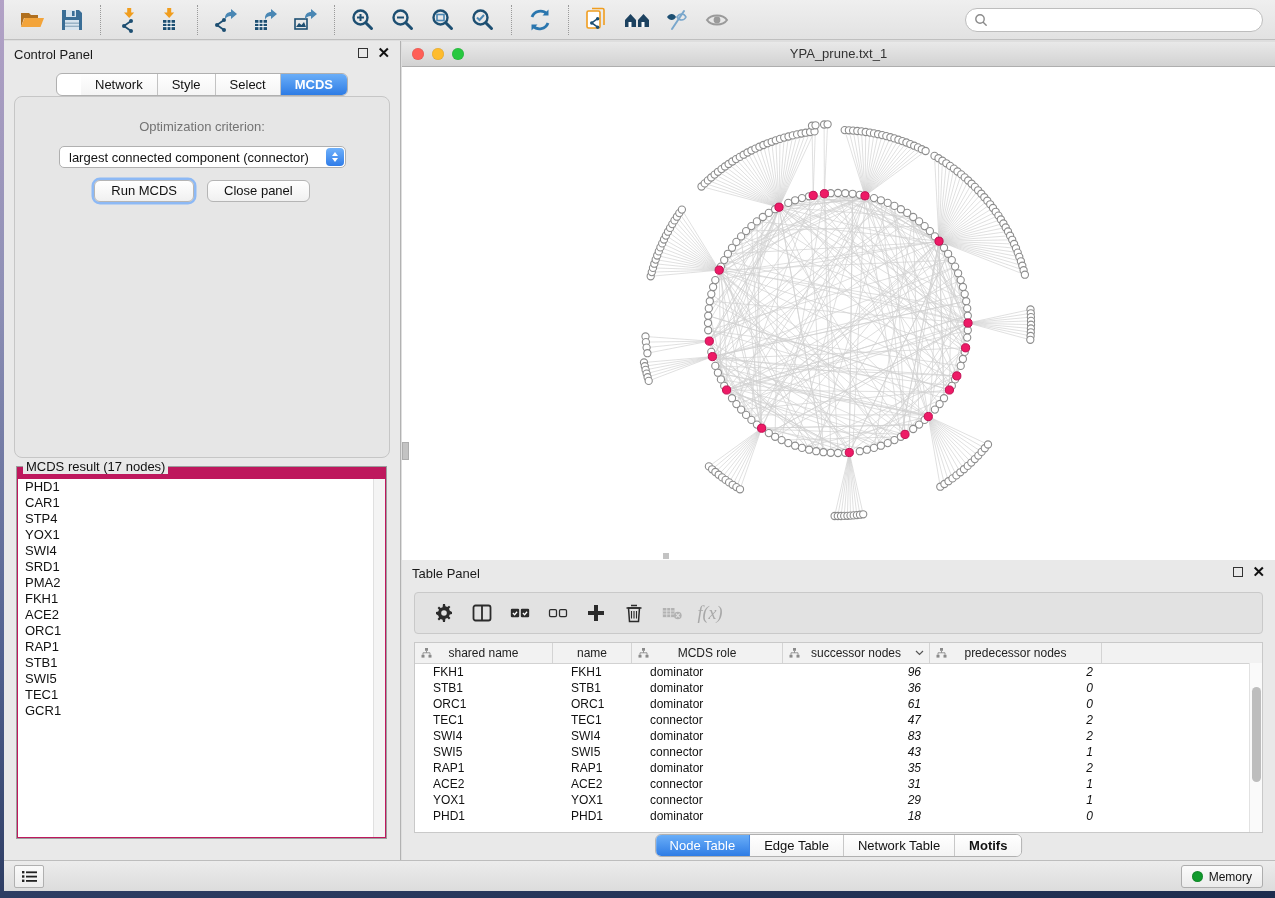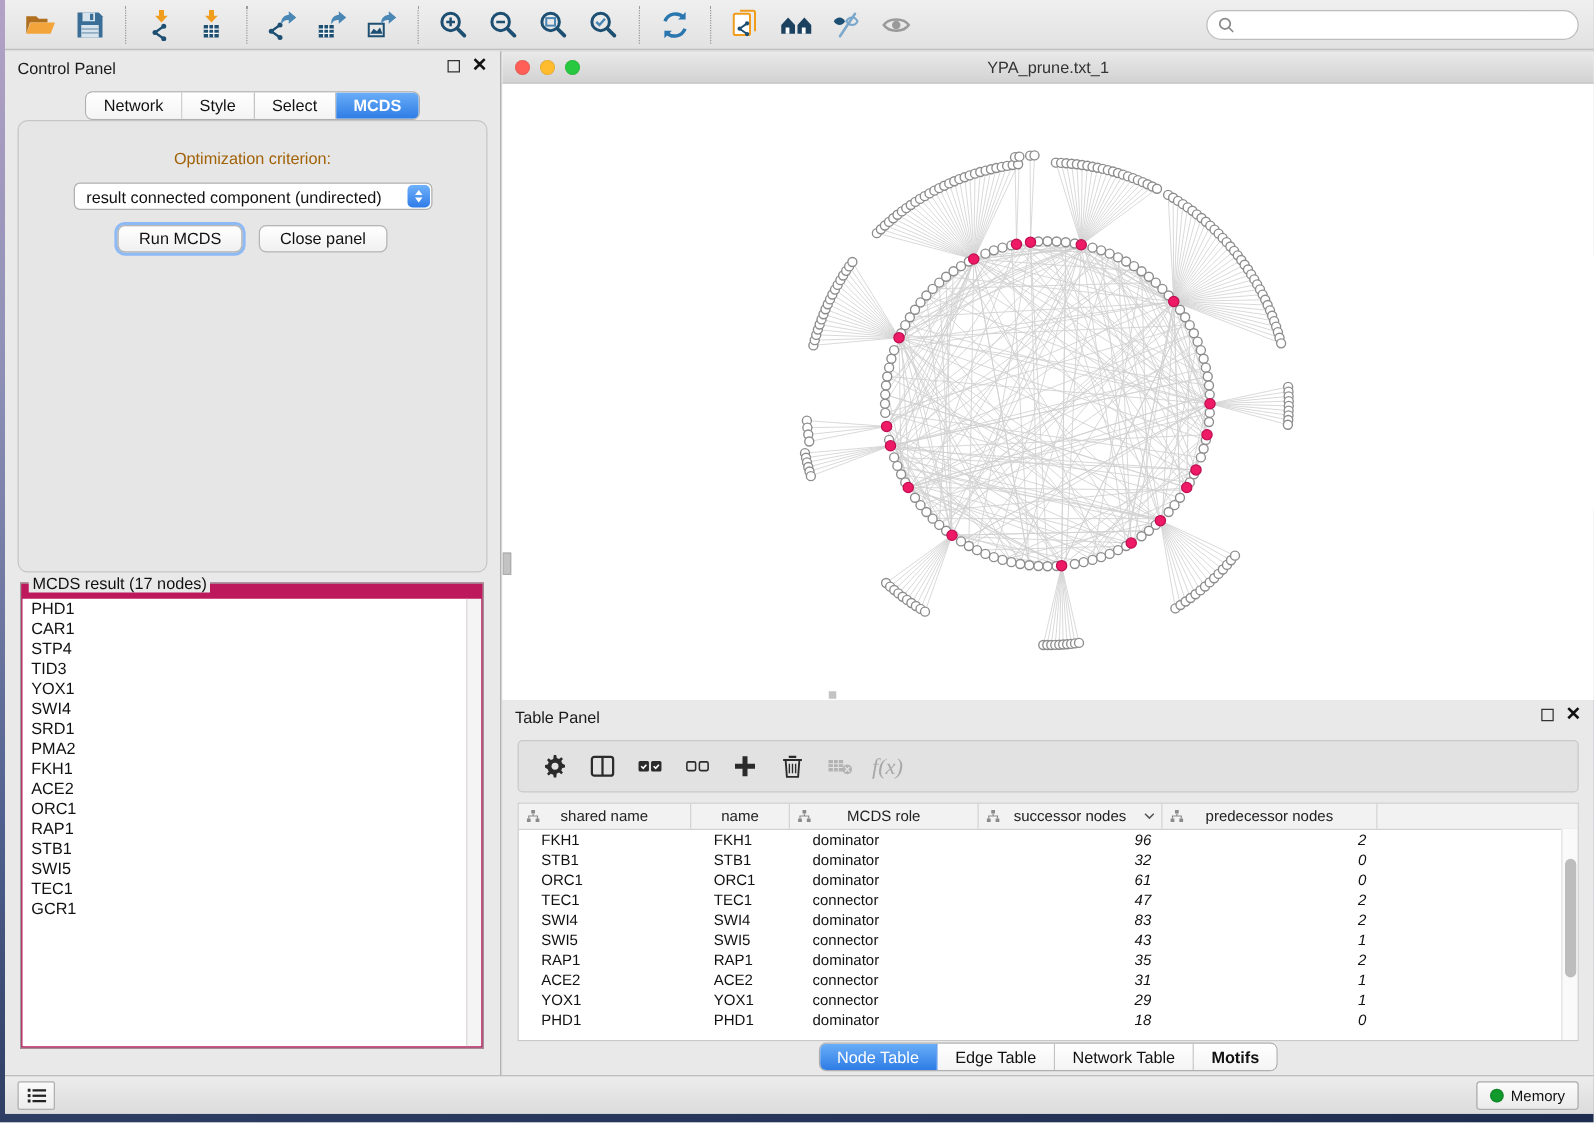--- a/index.html
+++ b/index.html
@@ -26,29 +26,29 @@
   #control-panel{position:absolute;left:0;top:41px;width:397px;bottom:30px;
     background:#e9e9e9;border-right:1px solid #b2b2b2;box-sizing:border-box;}
   .panel-head{position:relative;height:26px;}
   .panel-title{position:absolute;left:10px;top:6px;font-size:13px;color:#1a1a1a;}
   .panel-btns{position:absolute;right:10px;top:6px;display:flex;gap:9px;align-items:center;}
   .float-ico{width:8px;height:8px;border:1.6px solid #333;display:inline-block;}
   .close-ico{font-size:15px;font-weight:700;color:#111;line-height:12px;}
 
   .seg-tabs{display:inline-flex;border:1px solid #b0b0b0;border-radius:6px;overflow:hidden;
     background:#fff;}
-  #cp-tabs{position:absolute;left:50%;transform:translateX(-50%);top:32px;}
+  #cp-tabs{position:absolute;left:50%;transform:translateX(-50%);top:32px;padding-left:24px;}
   .seg-tab{padding:3px 14px;font-size:13px;background:linear-gradient(#ffffff,#f4f4f4);
     border-right:1px solid #c3c3c3;color:#111;white-space:nowrap;}
   .seg-tab:last-child{border-right:none;font-weight:bold;}
   .seg-tab.selected{background:linear-gradient(#6aaef8,#2e7ce5);color:#fff;border-right-color:#2e7ce5;}
 
   .cp-pane{position:absolute;left:10px;right:10px;top:55px;height:360px;
     background:#e6e6e6;border:1px solid #c6c6c6;border-radius:8px;}
-  .opt-label{text-align:center;font-size:13px;margin-top:22px;color:#a16207;}
+  .opt-label{text-align:center;font-size:13px;margin-top:22px;color:#737373;}
   .select{position:absolute;left:44px;right:43px;top:49px;height:22px;background:#fff;
     border:1px solid #b0b0b0;border-radius:5px;font-size:13px;line-height:22px;
     padding-left:9px;box-sizing:border-box;color:#111;}
   .select .stepper{position:absolute;right:1px;top:1px;bottom:1px;width:18px;border-radius:4px;
     background:linear-gradient(#6fb1fb,#2f7ce8);display:flex;flex-direction:column;
     align-items:center;justify-content:center;gap:2px;}
   .tri-up{width:0;height:0;border-left:3.5px solid transparent;border-right:3.5px solid transparent;
     border-bottom:4.5px solid #fff;}
   .tri-dn{width:0;height:0;border-left:3.5px solid transparent;border-right:3.5px solid transparent;
     border-top:4.5px solid #fff;}
@@ -292,38 +292,37 @@
     </div>
     <div class="seg-tabs" id="cp-tabs">
         <span class="seg-tab">Network</span>
         <span class="seg-tab">Style</span>
         <span class="seg-tab">Select</span>
         <span class="seg-tab selected">MCDS</span>
       </div>
     <div class="cp-pane">
       <div class="opt-label">Optimization criterion:</div>
       <div class="select">
-        <span>result connected component (undirected)</span>
+        <span>largest connected component (connector)</span>
         <span class="stepper">
             <span class="tri-up"></span>
             <span class="tri-dn"></span>
           </span>
       </div>
       <div class="btn-row">
         <button class="pbtn focus">Run MCDS</button>
         <button class="pbtn">Close panel</button>
       </div>
     </div>
     <div class="cp-fieldset">
       <span class="cp-legend">MCDS result (17 nodes)</span>
       <div class="mcds-list" id="mcds-list">
           <div class="mcds-item">PHD1</div>
           <div class="mcds-item">CAR1</div>
           <div class="mcds-item">STP4</div>
-          <div class="mcds-item">TID3</div>
           <div class="mcds-item">YOX1</div>
           <div class="mcds-item">SWI4</div>
           <div class="mcds-item">SRD1</div>
           <div class="mcds-item">PMA2</div>
           <div class="mcds-item">FKH1</div>
           <div class="mcds-item">ACE2</div>
           <div class="mcds-item">ORC1</div>
           <div class="mcds-item">RAP1</div>
           <div class="mcds-item">STB1</div>
           <div class="mcds-item">SWI5</div>
@@ -1153,21 +1152,21 @@
             <div class="td left" style="width: 138px;">FKH1</div>
             <div class="td left" style="width: 79px;">FKH1</div>
             <div class="td left" style="width: 151px;">dominator</div>
             <div class="td right" style="width: 147px;">96</div>
             <div class="td right" style="width: 172px;">2</div>
           </div>
           <div class="tr">
             <div class="td left" style="width: 138px;">STB1</div>
             <div class="td left" style="width: 79px;">STB1</div>
             <div class="td left" style="width: 151px;">dominator</div>
-            <div class="td right" style="width: 147px;">32</div>
+            <div class="td right" style="width: 147px;">36</div>
             <div class="td right" style="width: 172px;">0</div>
           </div>
           <div class="tr">
             <div class="td left" style="width: 138px;">ORC1</div>
             <div class="td left" style="width: 79px;">ORC1</div>
             <div class="td left" style="width: 151px;">dominator</div>
             <div class="td right" style="width: 147px;">61</div>
             <div class="td right" style="width: 172px;">0</div>
           </div>
           <div class="tr">

